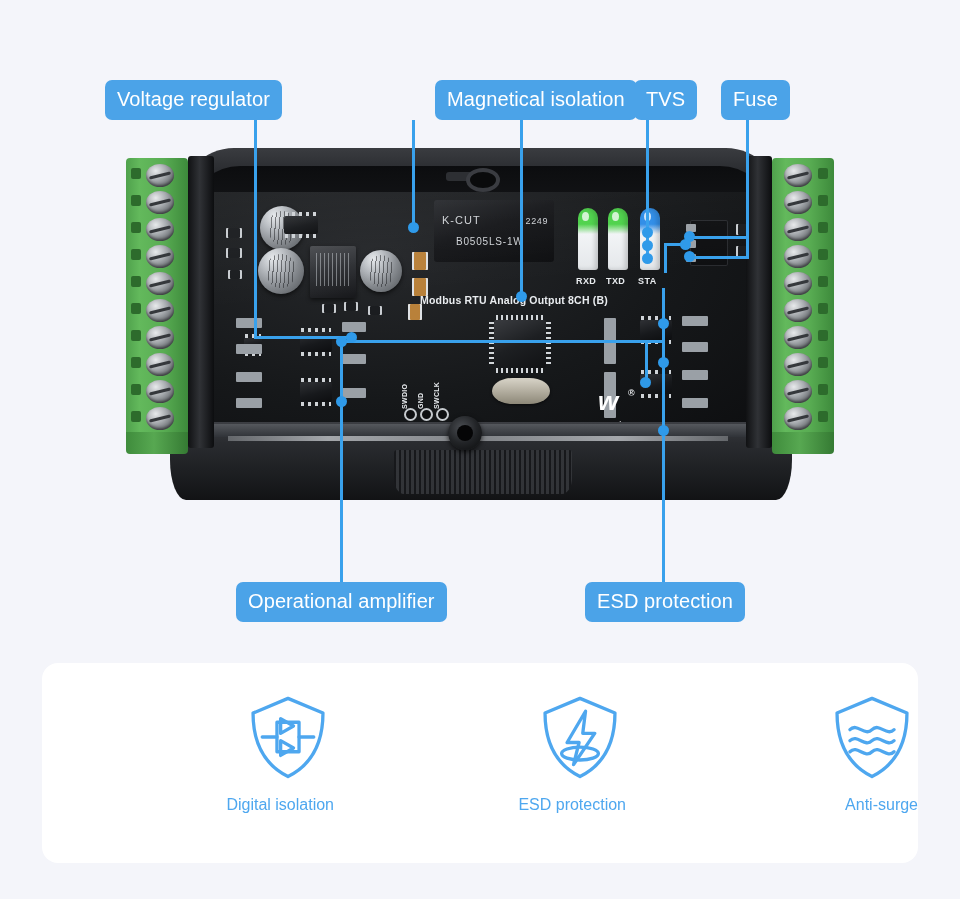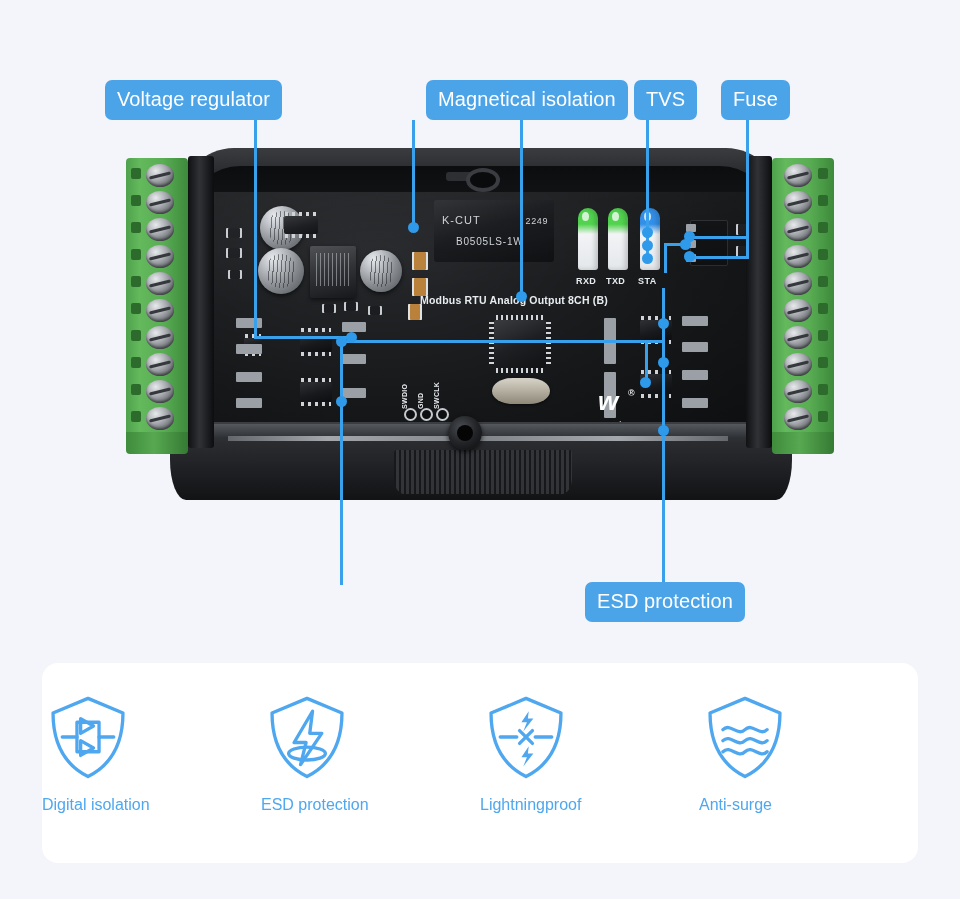--- a/index.html
+++ b/index.html
@@ -362,21 +362,21 @@
     display: flex;
     width: 100%;
     height: 100%;
     align-items: flex-start;
     padding-top: 28px;
   }
   .feature {
     flex: 1 1 0;
     display: flex;
     flex-direction: column;
-    align-items: flex-start;
+    align-items: flex-end;
   }
   .feature .ficon { height: 92px; }
   .feature .flabel {
     margin-top: 11px;
     color: #4ea7ef;
     font-size: 16px;
     text-align: center;
     line-height: 1.35;
     white-space: pre-line;
   }
@@ -418,24 +418,25 @@
 
   <div class="ln v" style="left:662px; top:288px; height:297px;"></div>
   <div class="dot" style="left:658px; top:318px;"></div>
   <div class="dot" style="left:658px; top:357px;"></div>
   <div class="dot" style="left:658px; top:425px;"></div>
   <div class="ln h" style="left:448px; top:340px; width:214px;"></div>
   <div class="dot" style="left:640px; top:377px;"></div>
   <div class="ln v" style="left:645px; top:340px; height:42px;"></div>
 
   <div class="pill" style="left:105px; top:80px;">Voltage regulator</div>
-  <div class="pill" style="left:426px; top:80px;">Magnetical isolation</div>
+  <div class="pill" style="left:435px; top:80px;">Magnetical isolation</div>
   <div class="pill" style="left:634px; top:80px;">TVS</div>
   <div class="pill" style="left:721px; top:80px;">Fuse</div>
 
+  <div class="pill" style="left:236px; top:582px;">Operational amplifier</div>
   <div class="pill" style="left:585px; top:582px;">ESD protection</div>
 
   <div id="device">
 
     <div class="shell-top"></div>
     <div class="shell-top-inner"></div>
     <div class="shell-notch"></div>
     <div class="shell-screwhole"></div>
 
     <div class="pcb">
@@ -602,34 +603,20 @@
         <div class="ficon">
           <svg width="92" height="92" viewBox="0 0 100 100" fill="none" stroke="#4ea7ef" stroke-width="3.6" stroke-linejoin="round" stroke-linecap="round">
             <path d="M50 8 L88 24 C88 56 76 80 50 93 C24 80 12 56 12 24 Z"></path>
             <ellipse cx="50" cy="68" rx="20" ry="7"></ellipse>
             <path d="M56 22 L36 56 L49 56 L43 80 L66 46 L53 46 Z"></path>
           </svg>
         </div>
         <div class="flabel">ESD protection</div>
       </div>
 
-      <div class="feature">
-        <div class="ficon">
-          <svg width="92" height="92" viewBox="0 0 100 100" fill="none" stroke="#4ea7ef" stroke-width="3.6" stroke-linejoin="round" stroke-linecap="round">
-            <path d="M50 8 L88 24 C88 56 76 80 50 93 C24 80 12 56 12 24 Z"></path>
-            <line x1="22" y1="50" x2="40" y2="50"></line>
-            <line x1="60" y1="50" x2="78" y2="50"></line>
-            <line x1="43" y1="43" x2="57" y2="57"></line>
-            <line x1="57" y1="43" x2="43" y2="57"></line>
-            <path d="M53 22 L45 34 L51 34 L47 44 L58 30 L52 30 Z" fill="#4ea7ef" stroke="none"></path>
-            <path d="M53 60 L45 72 L51 72 L47 82 L58 68 L52 68 Z" fill="#4ea7ef" stroke="none"></path>
-          </svg>
-        </div>
-        <div class="flabel">Lightningproof</div>
-      </div>
 
       <div class="feature">
         <div class="ficon">
           <svg width="92" height="92" viewBox="0 0 100 100" fill="none" stroke="#4ea7ef" stroke-width="3.6" stroke-linejoin="round" stroke-linecap="round">
             <path d="M50 8 L88 24 C88 56 76 80 50 93 C24 80 12 56 12 24 Z"></path>
             <path d="M26 42 C34 34 42 50 50 42 C58 34 66 50 74 42"></path>
             <path d="M26 54 C34 46 42 62 50 54 C58 46 66 62 74 54"></path>
             <path d="M26 66 C34 58 42 74 50 66 C58 58 66 74 74 66"></path>
           </svg>
         </div>

